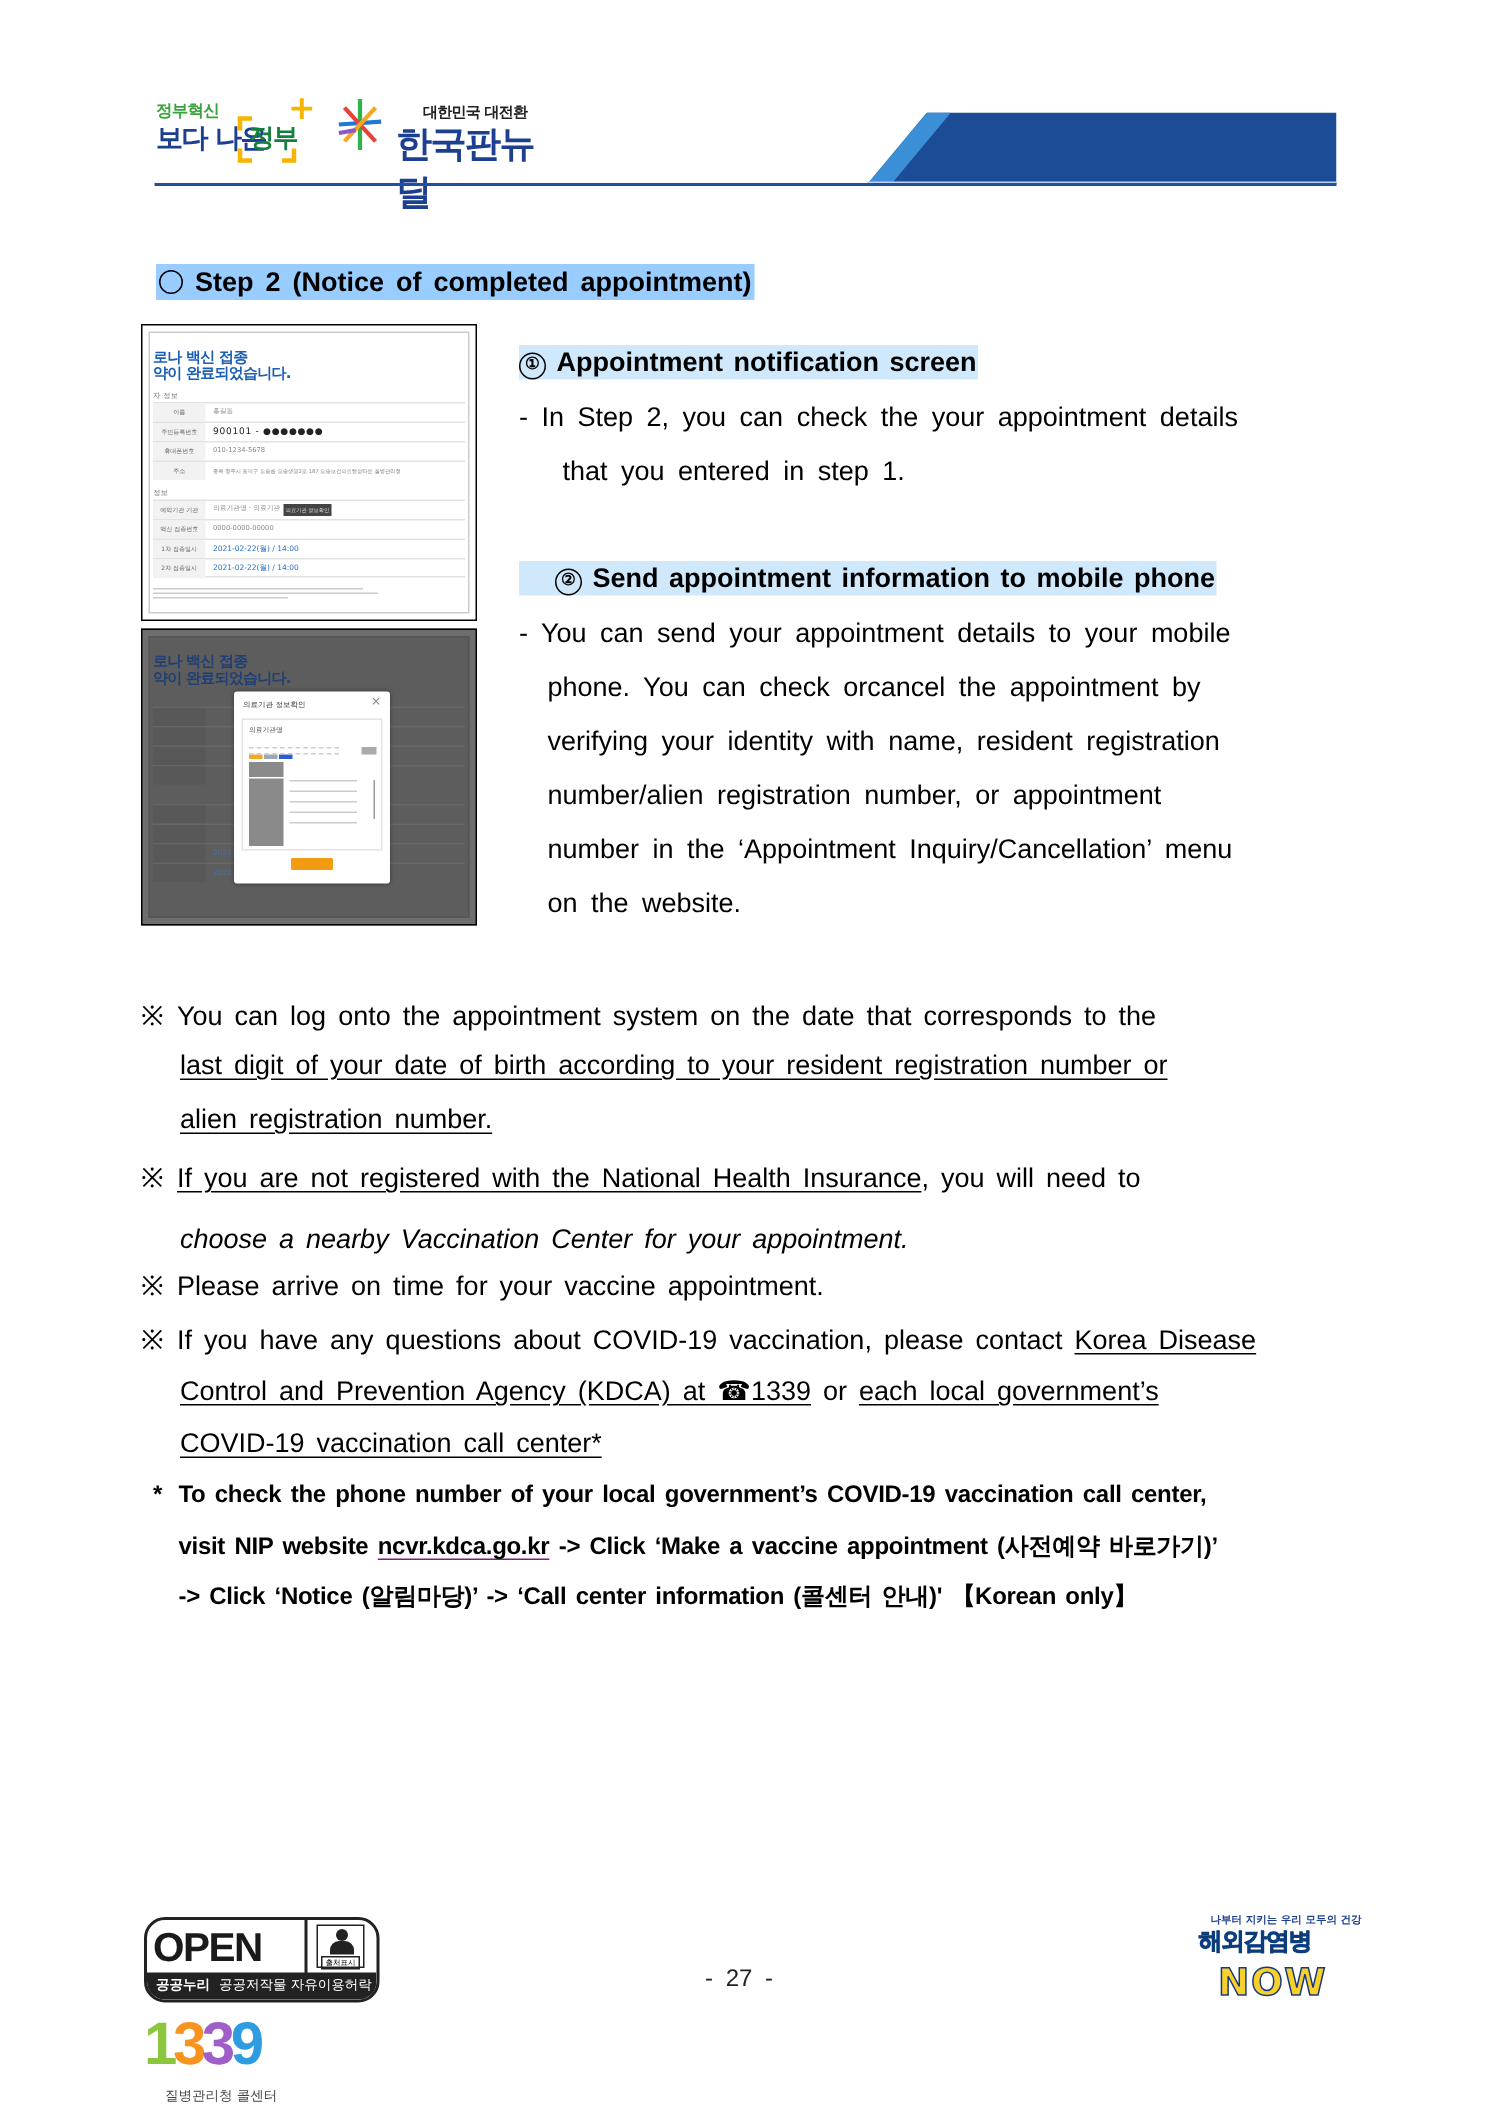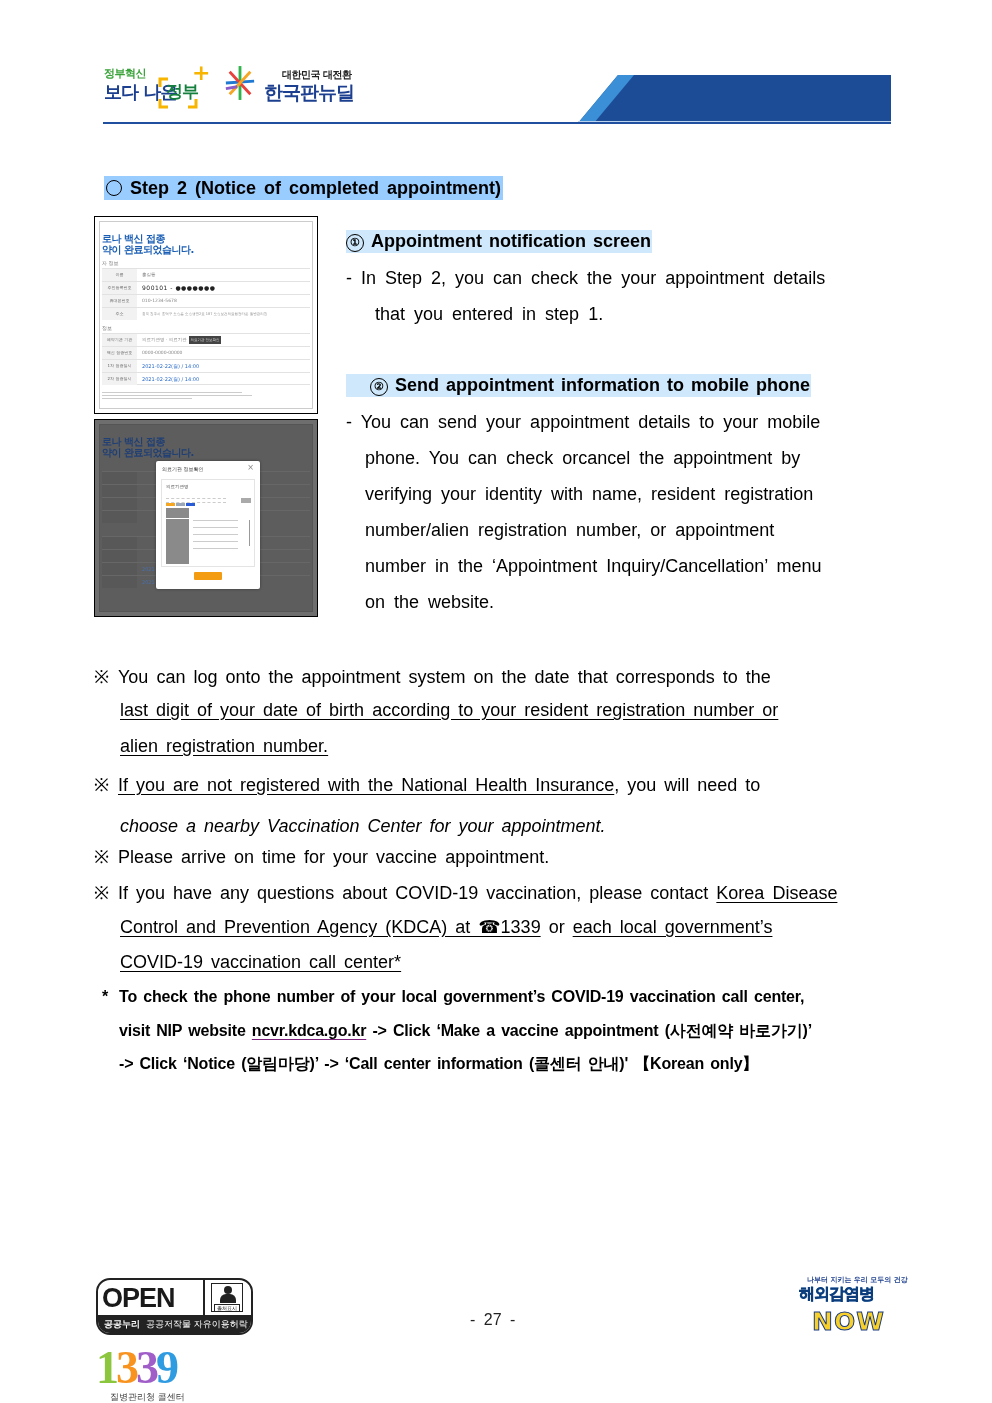--- a/index.html
+++ b/index.html
@@ -10,21 +10,21 @@
   .header { position: absolute; left: 0; top: 0; width: 992px; height: 140px; }
   .logo-gov { position: absolute; left: 104px; top: 63px; width: 100px; height: 45px; }
   .logo-gov .small { position: absolute; left: 0; top: 3px; font-size: 11px; font-weight: bold; color: #3aa33a; letter-spacing: -0.5px; }
   .logo-gov .big { position: absolute; left: 0; top: 17px; font-size: 18px; font-weight: bold; color: #1d3f8f; letter-spacing: -1px; }
   .logo-gov .bracket { position: absolute; left: 50px; top: 12px; width: 40px; height: 32px; border: 3px solid #f7b500; border-right-color: transparent; border-top-color: #f7b500; }
   .logo-gov .word { position: absolute; left: 55px; top: 17px; font-size: 17px; font-weight: bold; color: #15803d; letter-spacing: -1px; }
   .logo-gov .plus { position: absolute; left: 84px; top: -3px; font-size: 22px; font-weight: bold; color: #f7b500; }
   .logo-nd { position: absolute; left: 224px; top: 63px; width: 135px; height: 45px; }
   .logo-nd .star { position: absolute; left: 0; top: 0; width: 32px; height: 40px; }
   .logo-nd .small { position: absolute; left: 58px; top: 5px; font-size: 10px; font-weight: bold; color: #222; letter-spacing: -0.5px; }
-  .logo-nd .big { position: absolute; left: 40px; top: 17px; font-size: 19px; font-weight: bold; color: #1d3f8f; letter-spacing: -1px; }
+  .logo-nd .big { position: absolute; left: 40px; top: 17px; font-size: 24px; font-weight: bold; color: #1d3f8f; letter-spacing: -1px; }
   .header-line { position: absolute; left: 103px; top: 122px; width: 788px; height: 2px; background: #1f4f9e; }
   .banner { position: absolute; left: 578px; top: 75px; width: 313px; height: 48px; }
   .banner svg { position: absolute; left: 0; top: 0; }
   .banner .text { position: absolute; left: 50px; top: 10px; font-size: 21px; font-weight: bold; color: #ffffff; letter-spacing: 0.5px; font-family: "DejaVu Serif", serif; font-style: italic; white-space: nowrap; }
 
   
   .section-title { position: absolute; left: 104px; top: 176px; height: 24px; background: #99ccff; padding: 0 2px; font-size: 18px; font-weight: bold; font-family: "Liberation Sans", sans-serif; line-height: 24px; white-space: nowrap; word-spacing: 3px; }
   .section-title .circle { display: inline-block; width: 16px; height: 16px; border: 1.5px solid #000; border-radius: 50%; vertical-align: -2px; margin-right: 8px; }
 
   
@@ -79,21 +79,21 @@
   .open-logo { position: absolute; left: 96px; top: 1278px; width: 157px; height: 57px; border: 2px solid #222; border-radius: 14px; overflow: hidden; }
   .open-logo .otext { position: absolute; left: 4px; top: 3px; font-size: 27px; font-weight: bold; color: #1a1a1a; font-family: "Liberation Sans", sans-serif; letter-spacing: -1px; }
   .open-logo .sep { position: absolute; left: 105px; top: 0; width: 2px; height: 38px; background: #222; }
   .open-logo .person { position: absolute; left: 113px; top: 3px; width: 32px; height: 29px; border: 1px solid #222; }
   .open-logo .person .head { position: absolute; left: 12px; top: 2px; width: 8px; height: 8px; background: #222; border-radius: 50%; }
   .open-logo .person .body { position: absolute; left: 8px; top: 10px; width: 16px; height: 9px; background: #222; border-radius: 6px 6px 0 0; }
   .open-logo .person .cap { position: absolute; left: 2px; top: 20px; right: 2px; font-size: 5px; text-align: center; border: 0.5px solid #222; }
   .open-logo .bar { position: absolute; left: 0; bottom: 0; width: 100%; height: 18px; background: #222; color: #fff; font-size: 9px; line-height: 18px; padding-left: 6px; white-space: nowrap; }
   .open-logo .bar b { margin-right: 6px; }
   .logo1339 { position: absolute; left: 96px; top: 1345px; width: 110px; height: 58px; }
-  .logo1339 .digits { position: absolute; left: 0; top: -4px; font-size: 46px; font-weight: bold; font-family: Liberation Serif, serif; letter-spacing: -3px; }
+  .logo1339 .digits { position: absolute; left: 0; top: -4px; font-size: 40px; font-weight: bold; font-family: Liberation Sans, sans-serif; letter-spacing: -3px; }
   .logo1339 .cap { position: absolute; left: 14px; top: 46px; font-size: 9px; color: #444; white-space: nowrap; }
   .now-logo { position: absolute; left: 795px; top: 1275px; width: 110px; height: 64px; }
   .now-logo .tag { position: absolute; left: 12px; top: 0; font-size: 7px; font-weight: bold; color: #1d3f8f; white-space: nowrap; }
   .now-logo .big { position: absolute; left: 4px; top: 9px; font-size: 16px; font-weight: bold; color: #1b7fd6; letter-spacing: -1px; white-space: nowrap; -webkit-text-stroke: 0.5px #0c3d7a; }
   .now-logo .now { position: absolute; left: 17px; top: 32px; font-size: 25px; font-weight: bold; color: #f7d12a; -webkit-text-stroke: 1px #1a3a80; letter-spacing: 1px; font-family: "DejaVu Sans", sans-serif; }
 </style>
 </head>
 <body>
 
 <div class="header">

